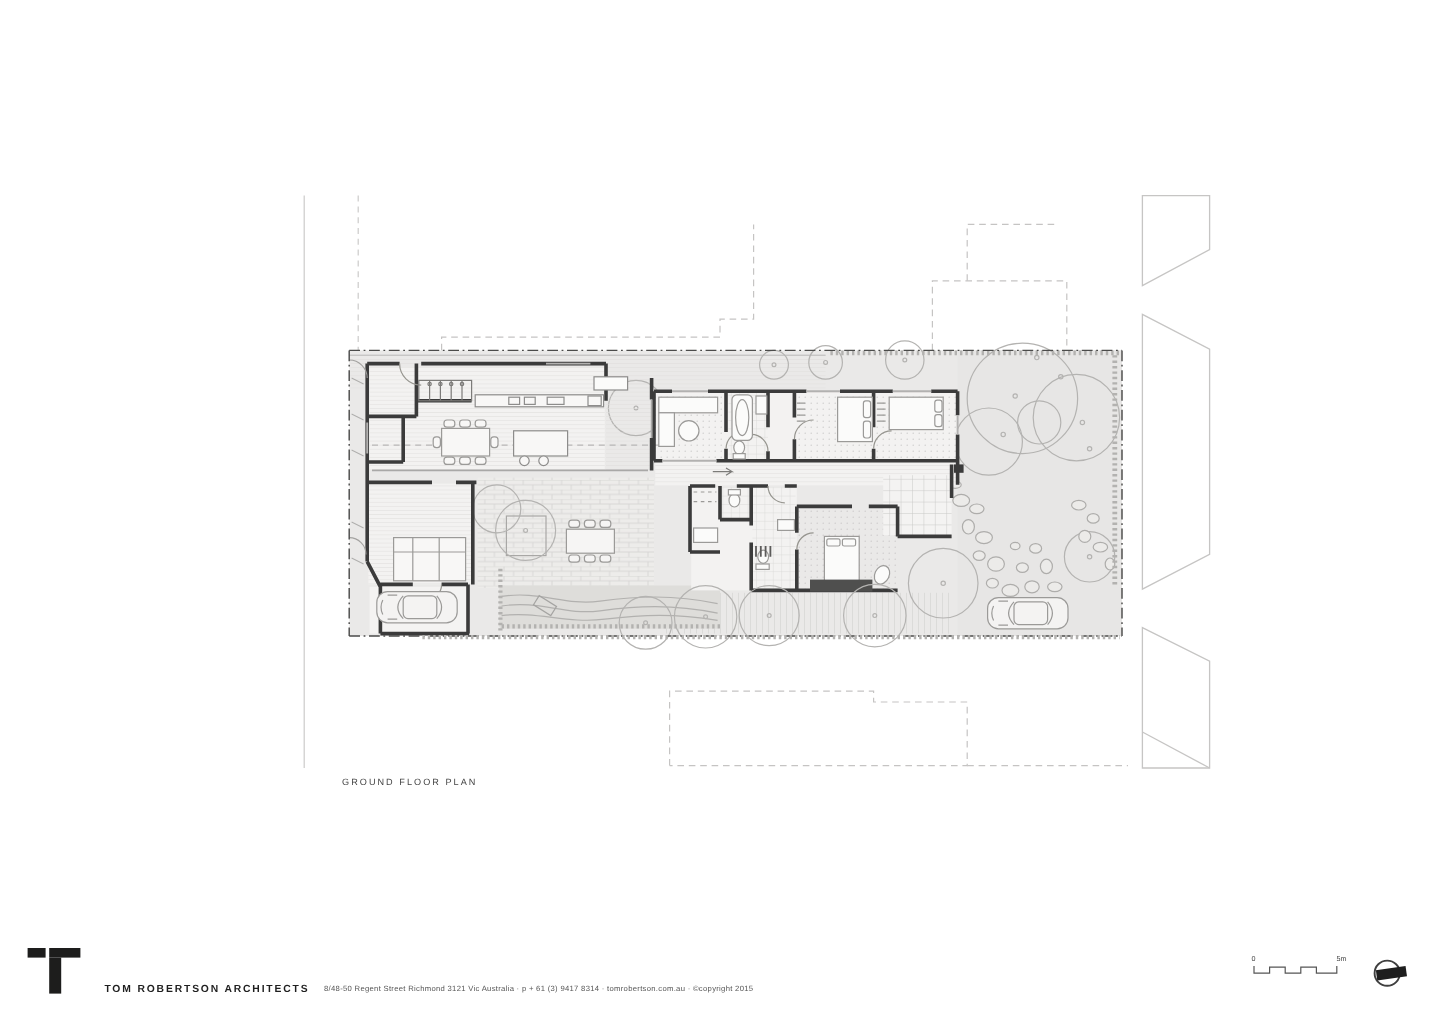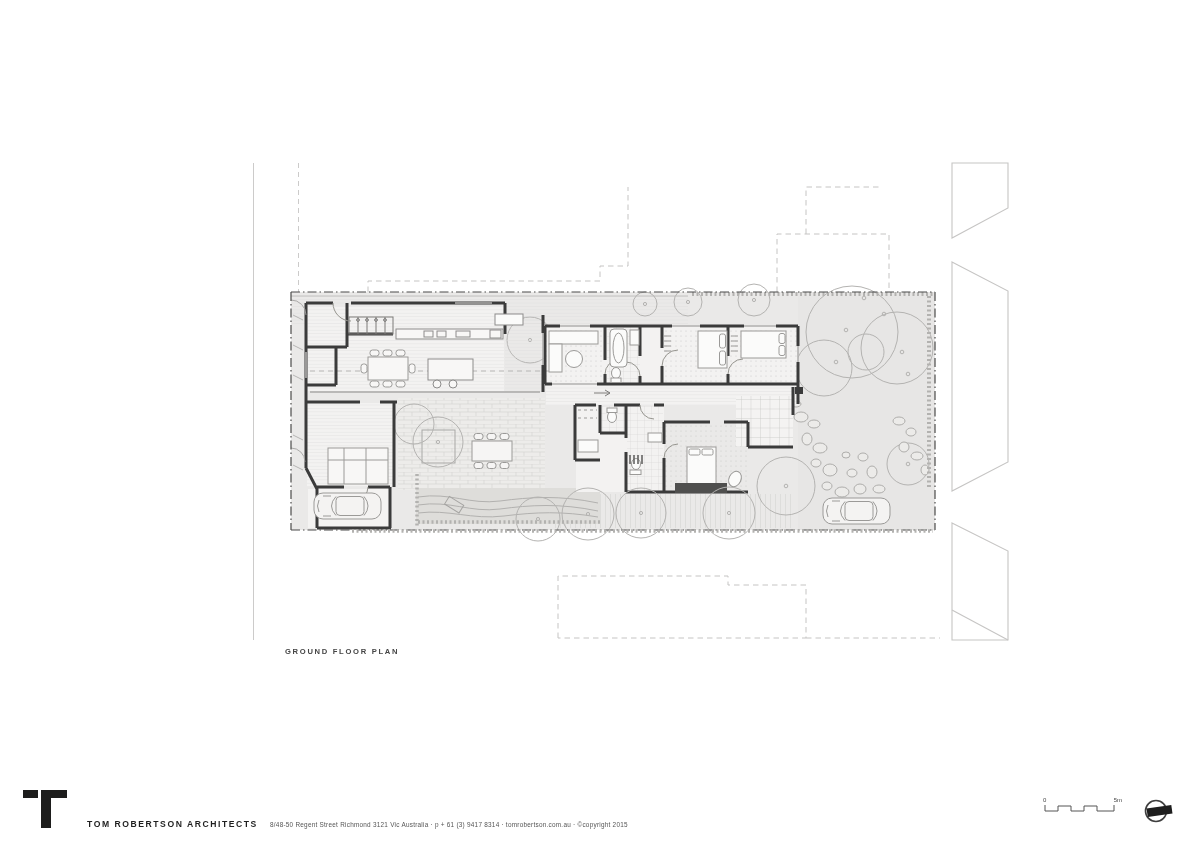--- a/index.html
+++ b/index.html
@@ -1,20 +1,20 @@
 <!DOCTYPE html>
 <html><head>
 <meta charset="utf-8">
 <style>
   html,body{margin:0;padding:0;background:#fff;}
   .sheet{position:relative;width:1200px;height:848px;background:#ffffff;overflow:hidden;
          font-family:"Liberation Sans", sans-serif;}
   .plan-svg{position:absolute;left:0;top:0;}
   .plan-title{position:absolute;left:285px;top:647px;font-size:7.6px;letter-spacing:1.7px;
-              color:#454545;font-weight:700;}
+              color:#454545;font-weight:400;}
   .footer-logo{position:absolute;left:23px;top:790px;width:70px;height:39px;}
   .footer-logo .b1{position:absolute;left:0;top:0;width:15px;height:8px;background:#1d1d1c;}
   .footer-logo .b2{position:absolute;left:18px;top:0;width:26px;height:8px;background:#1d1d1c;}
   .footer-logo .b3{position:absolute;left:18px;top:8px;width:10px;height:30px;background:#1d1d1c;}
   .firm{position:absolute;left:87px;top:819px;font-size:8.6px;font-weight:bold;
         letter-spacing:1.55px;color:#1f1f1f;}
   .contact{position:absolute;left:270px;top:821px;font-size:6.4px;letter-spacing:0.25px;color:#555;}
   .scalebar{position:absolute;left:1040px;top:797px;width:82px;height:24px;}
   .scalebar .z{position:absolute;left:3px;top:0;font-size:6px;color:#444;}
   .scalebar .f{position:absolute;right:0px;top:0;font-size:6px;color:#444;}

